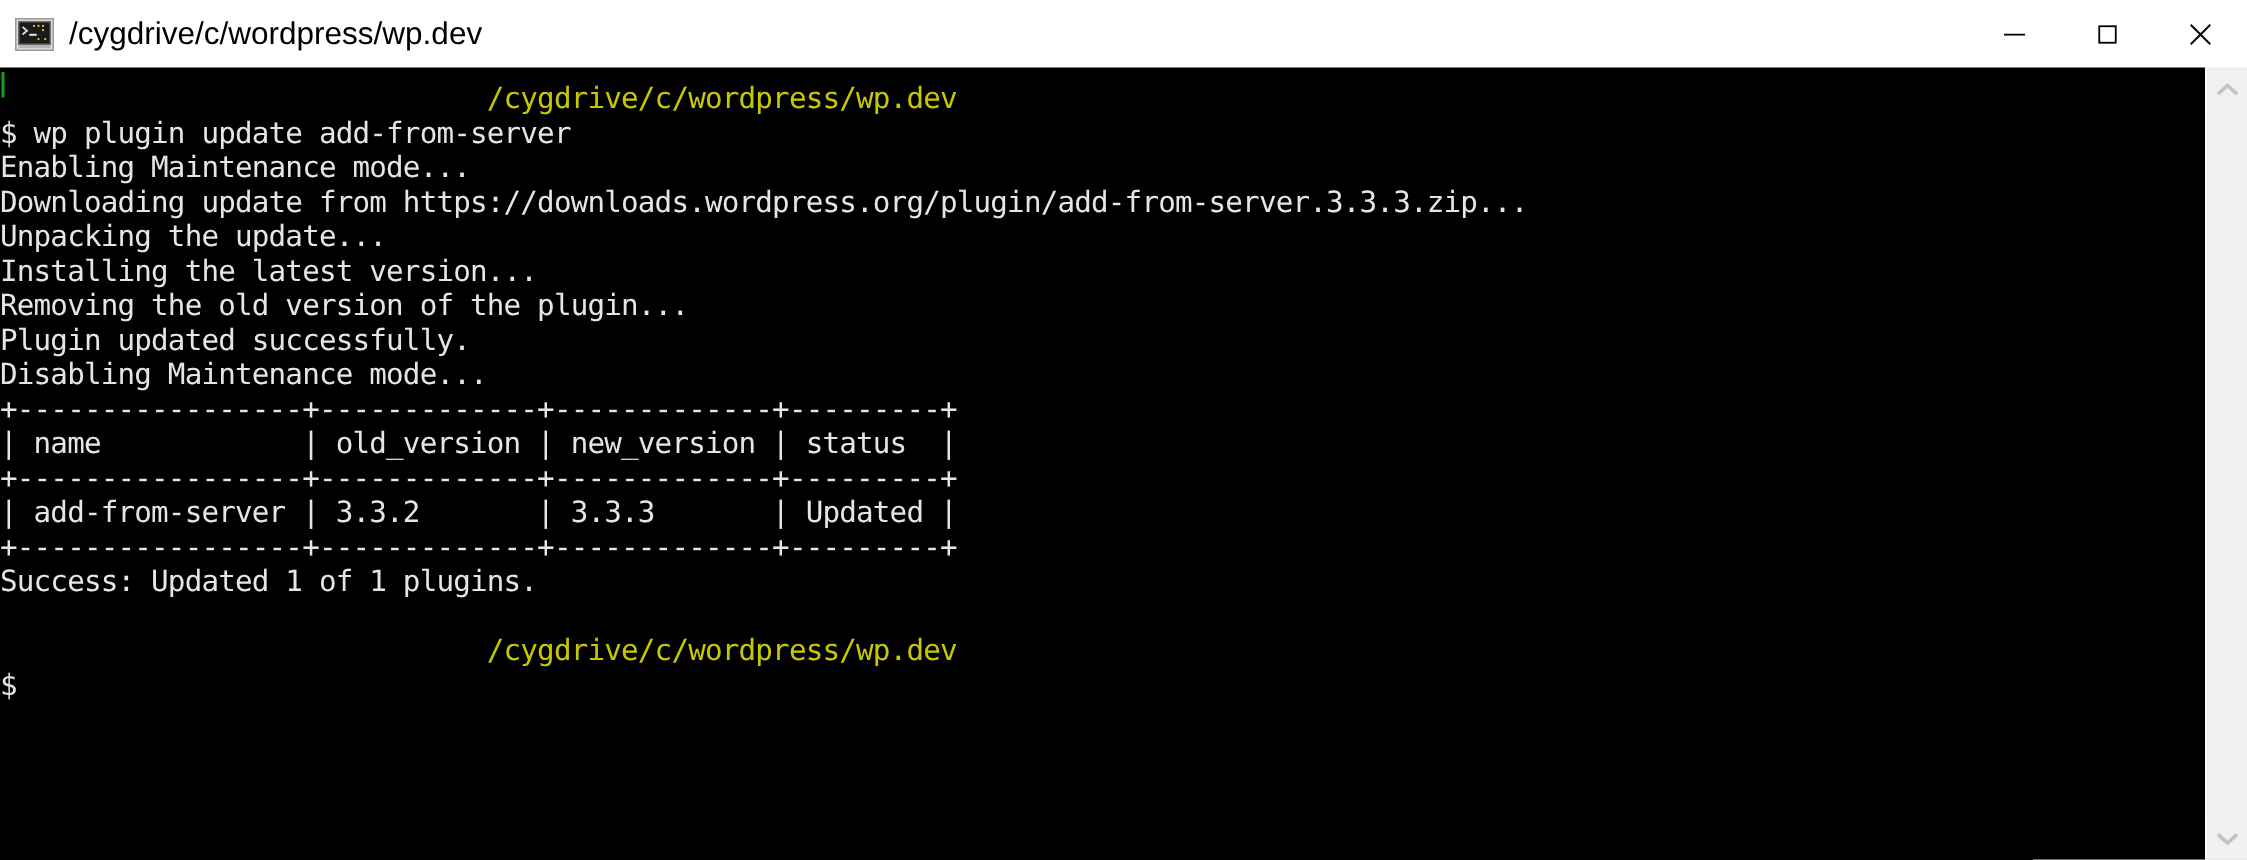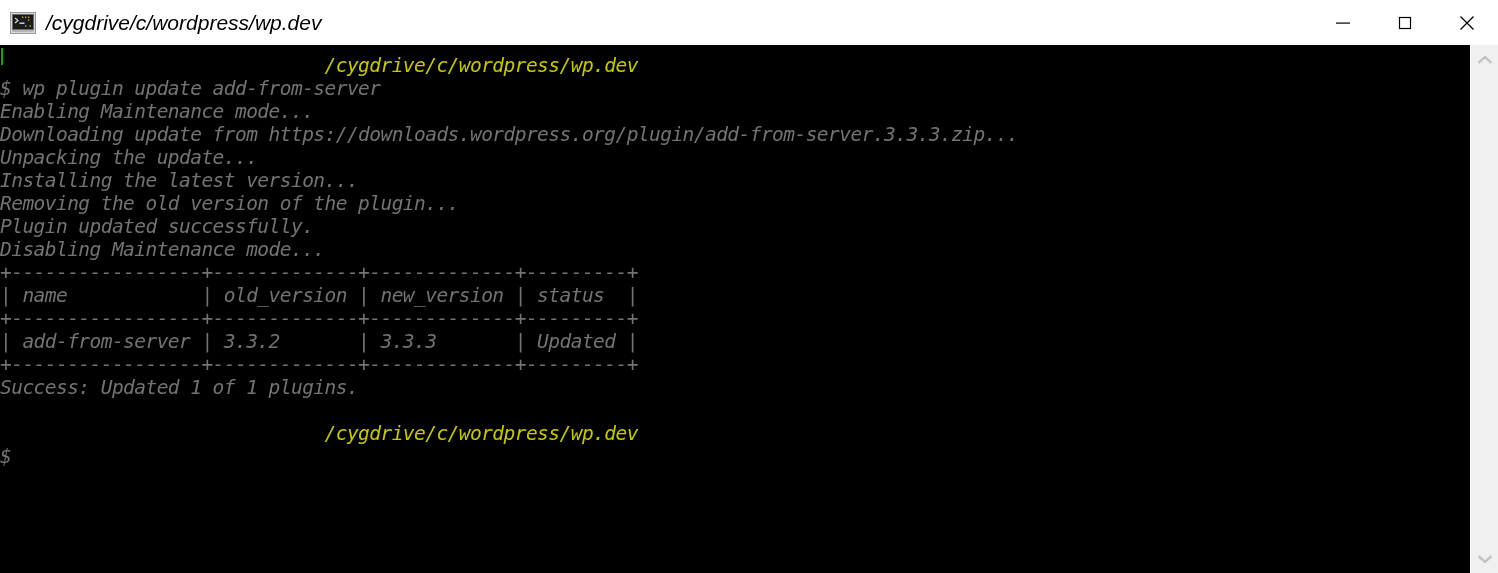--- a/index.html
+++ b/index.html
@@ -13,21 +13,20 @@
     overflow: hidden;
     font-family: "Liberation Sans", sans-serif;
   }
 
   #window {
     position: relative;
     width: 1498px;
     height: 573px;
     background: #ffffff;
     box-sizing: border-box;
-    font-style: italic;
   }
 
   
   #titlebar {
     position: absolute;
     left: 0; top: 0;
     width: 1498px;
     height: 45px;
     background: #ffffff;
     display: flex;
@@ -91,21 +90,21 @@
     font-family: "DejaVu Sans Mono", "Liberation Mono", monospace;
     font-size: 19.5px;
     line-height: 23px;
     white-space: pre;
     color: #d6d6d6;
     letter-spacing: -0.55px;
   }
 
   .line { display: block; height: 23px; }
   .yellow { color: #c8c800; }
-  .white  { color: #737373; }
+  .white  { color: #e5e5e5; }
   .green-mark {
     position: absolute;
     left: 1px;
     top: 3px;
     width: 2px;
     height: 17px;
     background: #15a015;
   }
 
   

